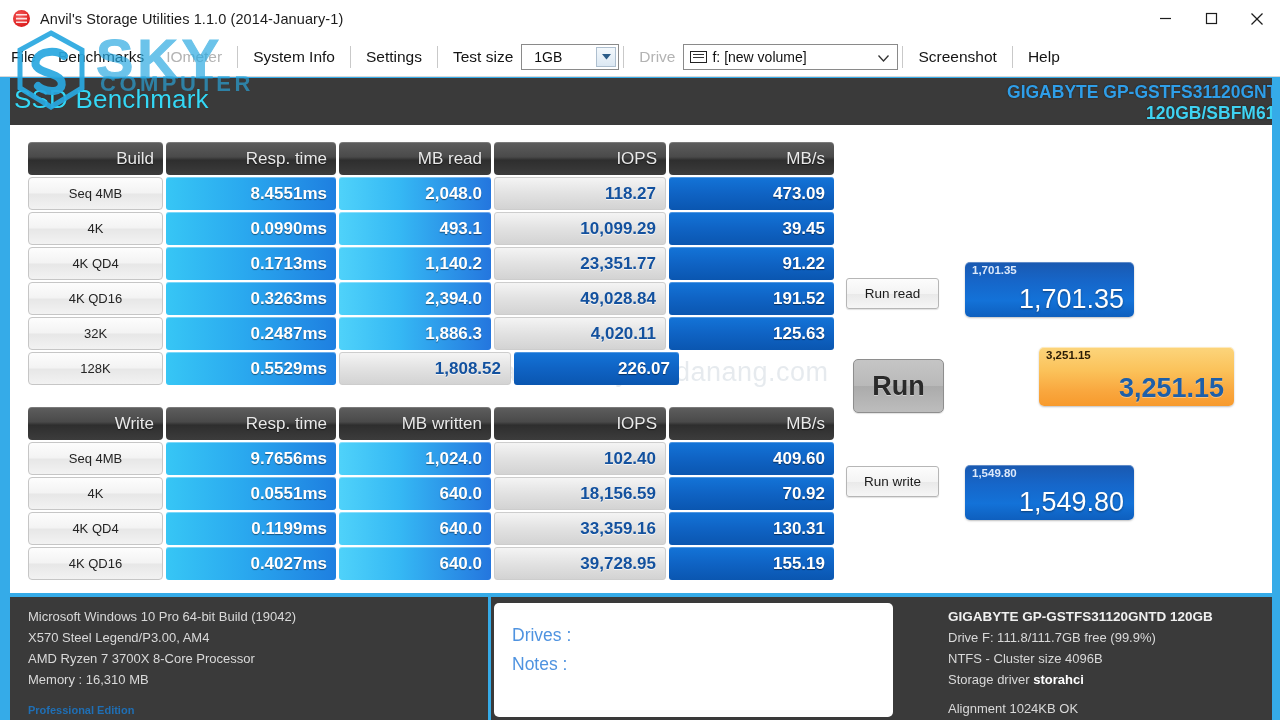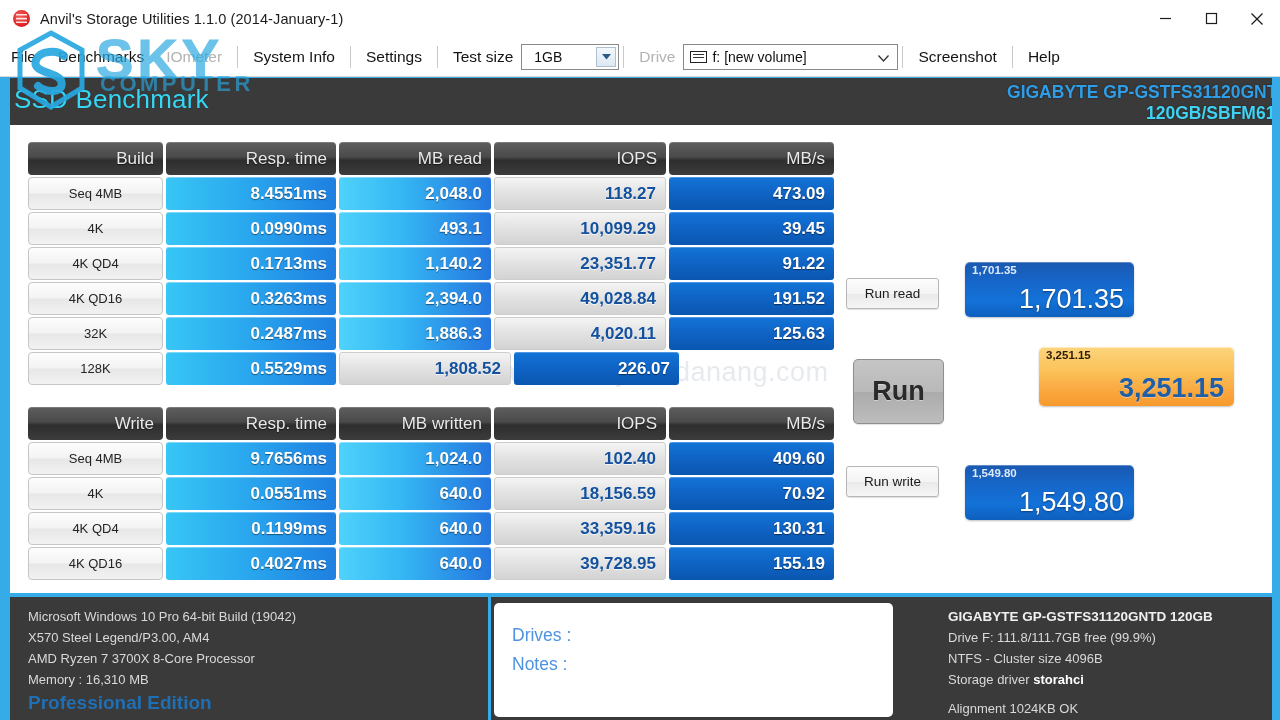--- a/index.html
+++ b/index.html
@@ -228,22 +228,22 @@
   }
   .notes-line {
     font-size: 17.5px; color: #4f93e0; padding-left: 18px; line-height: 29px;
   }
   .driveinfo { left: 940px; top: 597px; width: 332px; height: 123px; }
   .sys-line {
     font-size: 13px; color: #d9d9d9; line-height: 21px; padding-left: 18px;
     white-space: nowrap;
   }
   .pro-edition {
-    font-size: 19px; font-weight: bold; color: #1f6fb5; padding-left: 18px;
-    line-height: 20px; margin-top: 3px;
+    font-size: 11px; font-weight: bold; color: #1f6fb5; padding-left: 18px;
+    line-height: 20px; margin-top: 10px;
   }
   .di-line { font-size: 13px; color: #d9d9d9; line-height: 21px; padding-left: 8px; white-space: nowrap; }
   .di-line.model { font-weight: bold; color: #f0f0f0; font-size: 13.5px; }
   .di-line b { color: #ffffff; }
   .di-gap { height: 8px; }
   .wm-mid {
     position: absolute; left: 300px; top: 232px; width: 680px;
     text-align: center; font-size: 27px; color: #8fa3b5; opacity: .22;
     pointer-events: none; letter-spacing: .5px;
   }
@@ -428,21 +428,21 @@
       </div>
     </div>
 
     <div class="runbtn" style="left:836px; top:153px; width:93px; height:31px;">Run read</div>
 
     <div class="scorecard sc-blue" style="left:955px; top:137px; width:169px; height:55px;">
       <span class="mini">1,701.35</span>
       <span class="big">1,701.35</span>
     </div>
 
-    <div class="runbtn big" style="left:843px; top:234px; width:91px; height:65px;">Run</div>
+    <div class="runbtn big" style="left:843px; top:234px; width:91px; height:54px;">Run</div>
 
     <div class="scorecard sc-orange" style="left:1029px; top:222px; width:195px; height:59px;">
       <span class="mini">3,251.15</span>
       <span class="big">3,251.15</span>
     </div>
 
     <div class="runbtn" style="left:836px; top:341px; width:93px; height:31px;">Run write</div>
 
     <div class="scorecard sc-blue" style="left:955px; top:340px; width:169px; height:55px;">
       <span class="mini">1,549.80</span>

